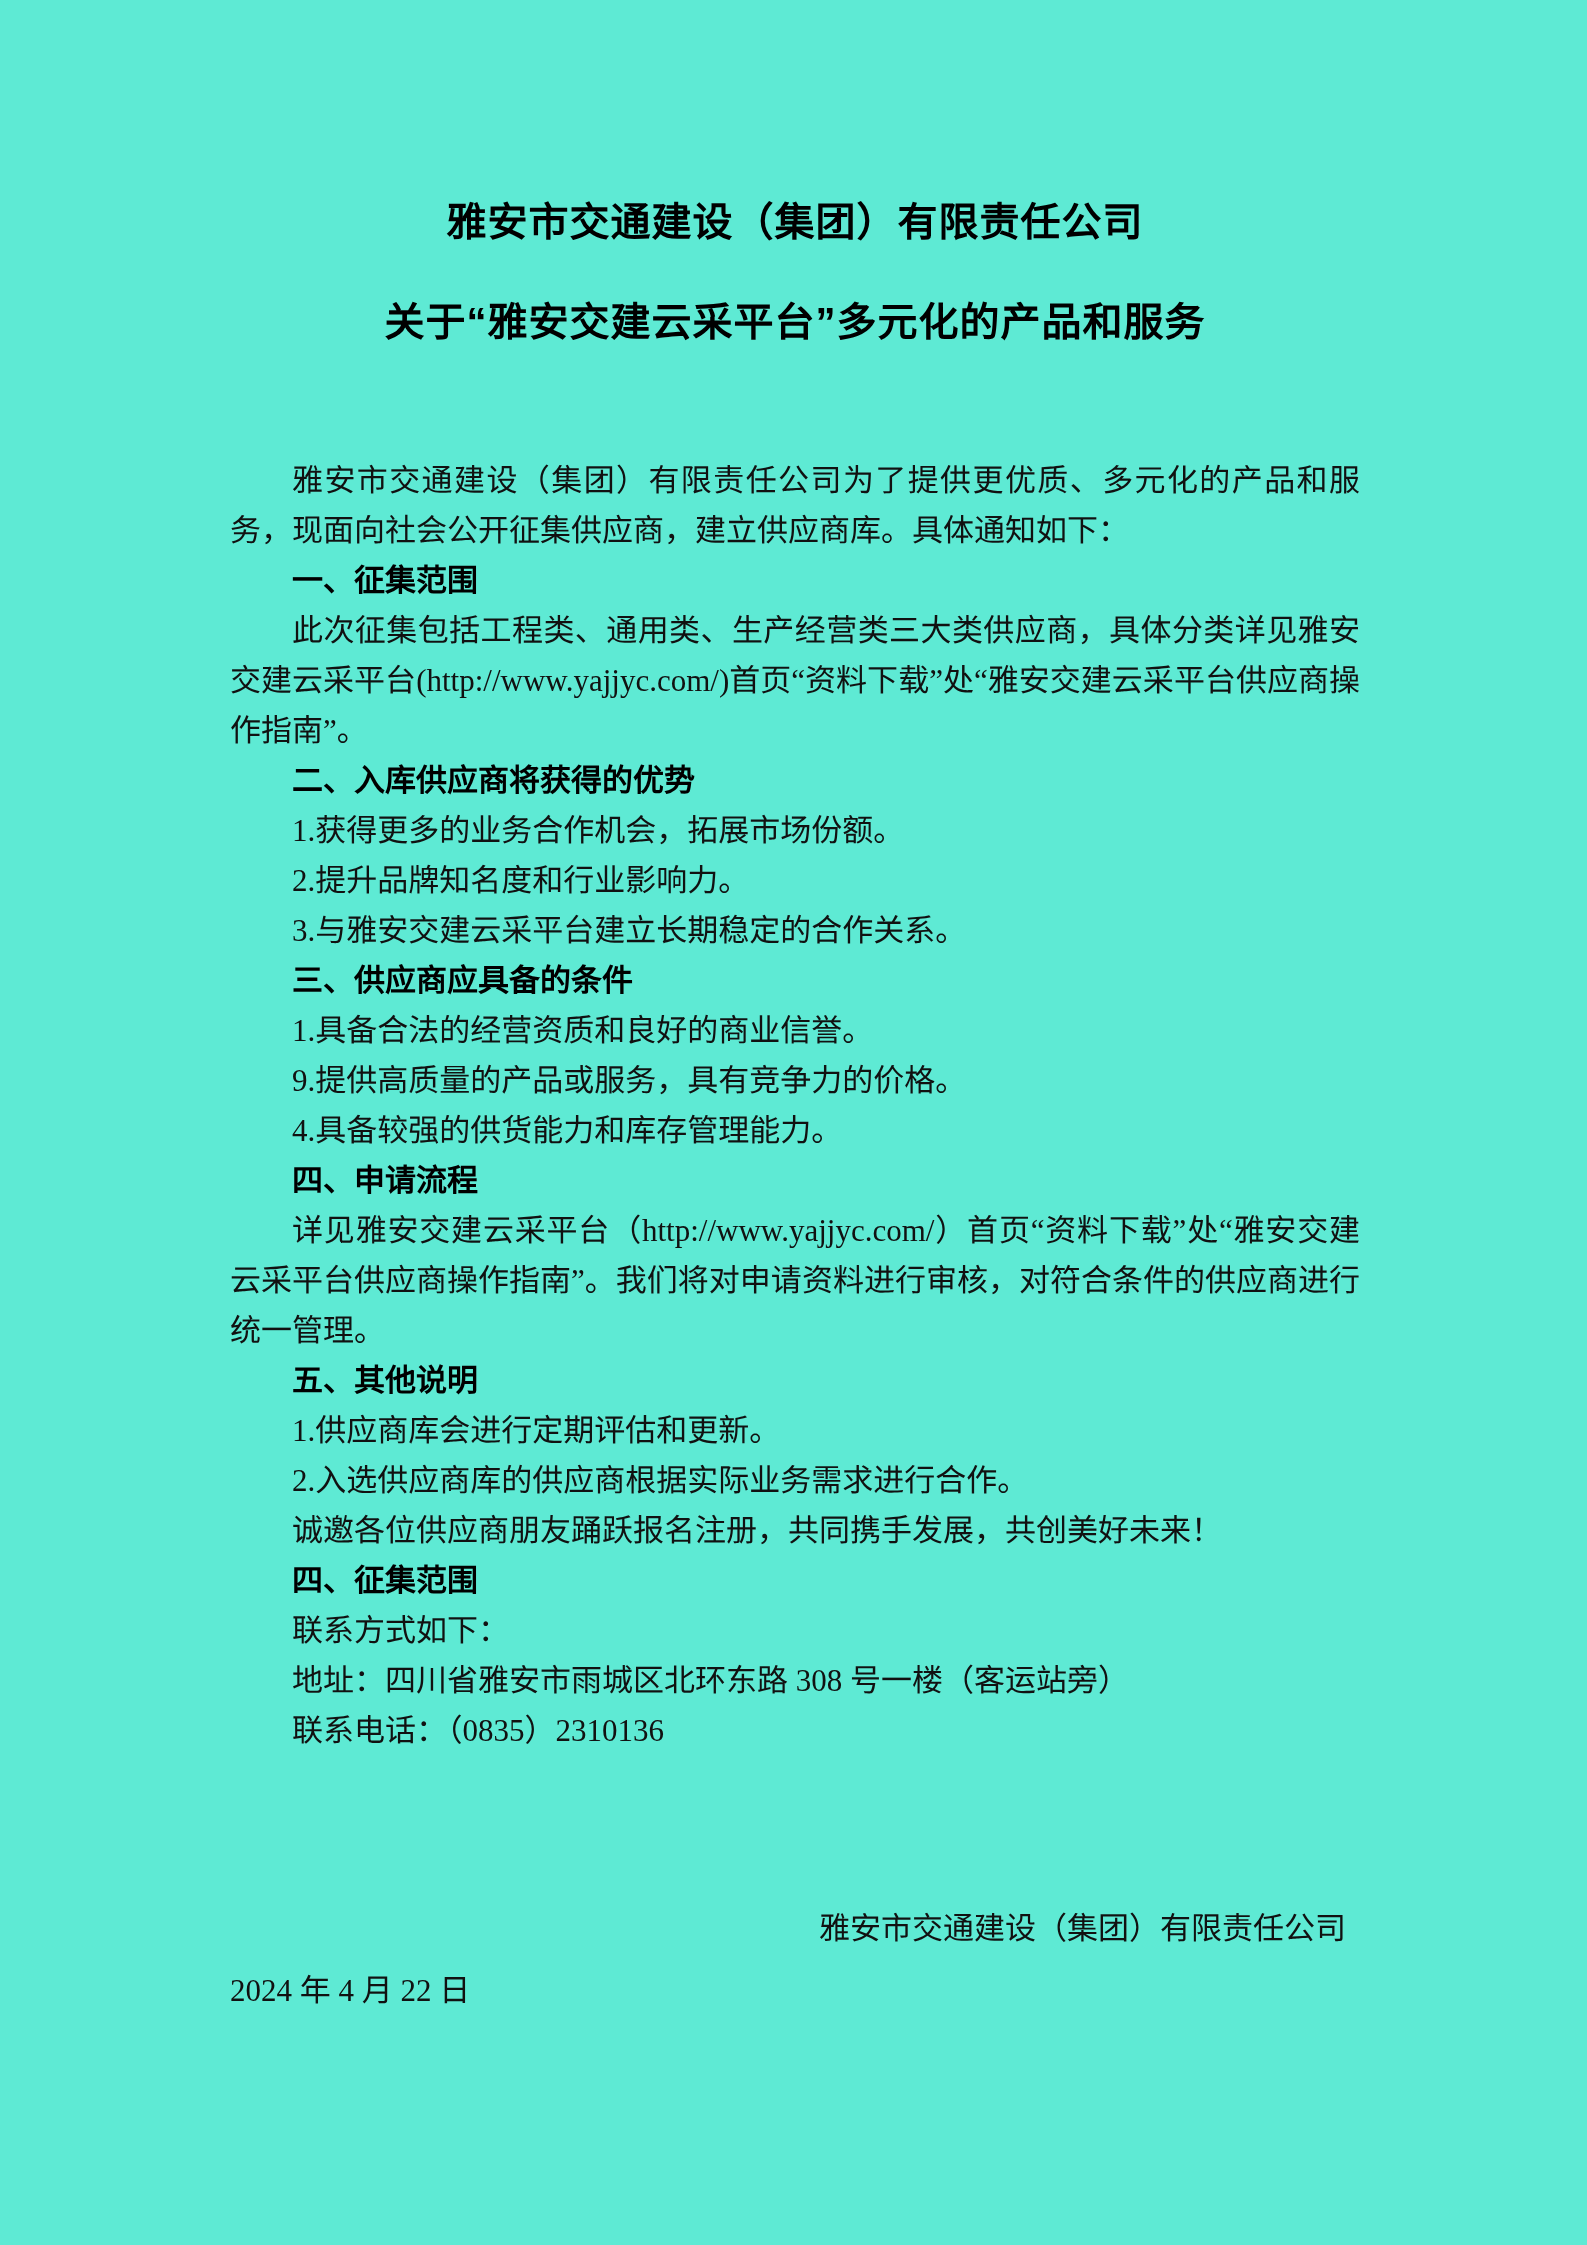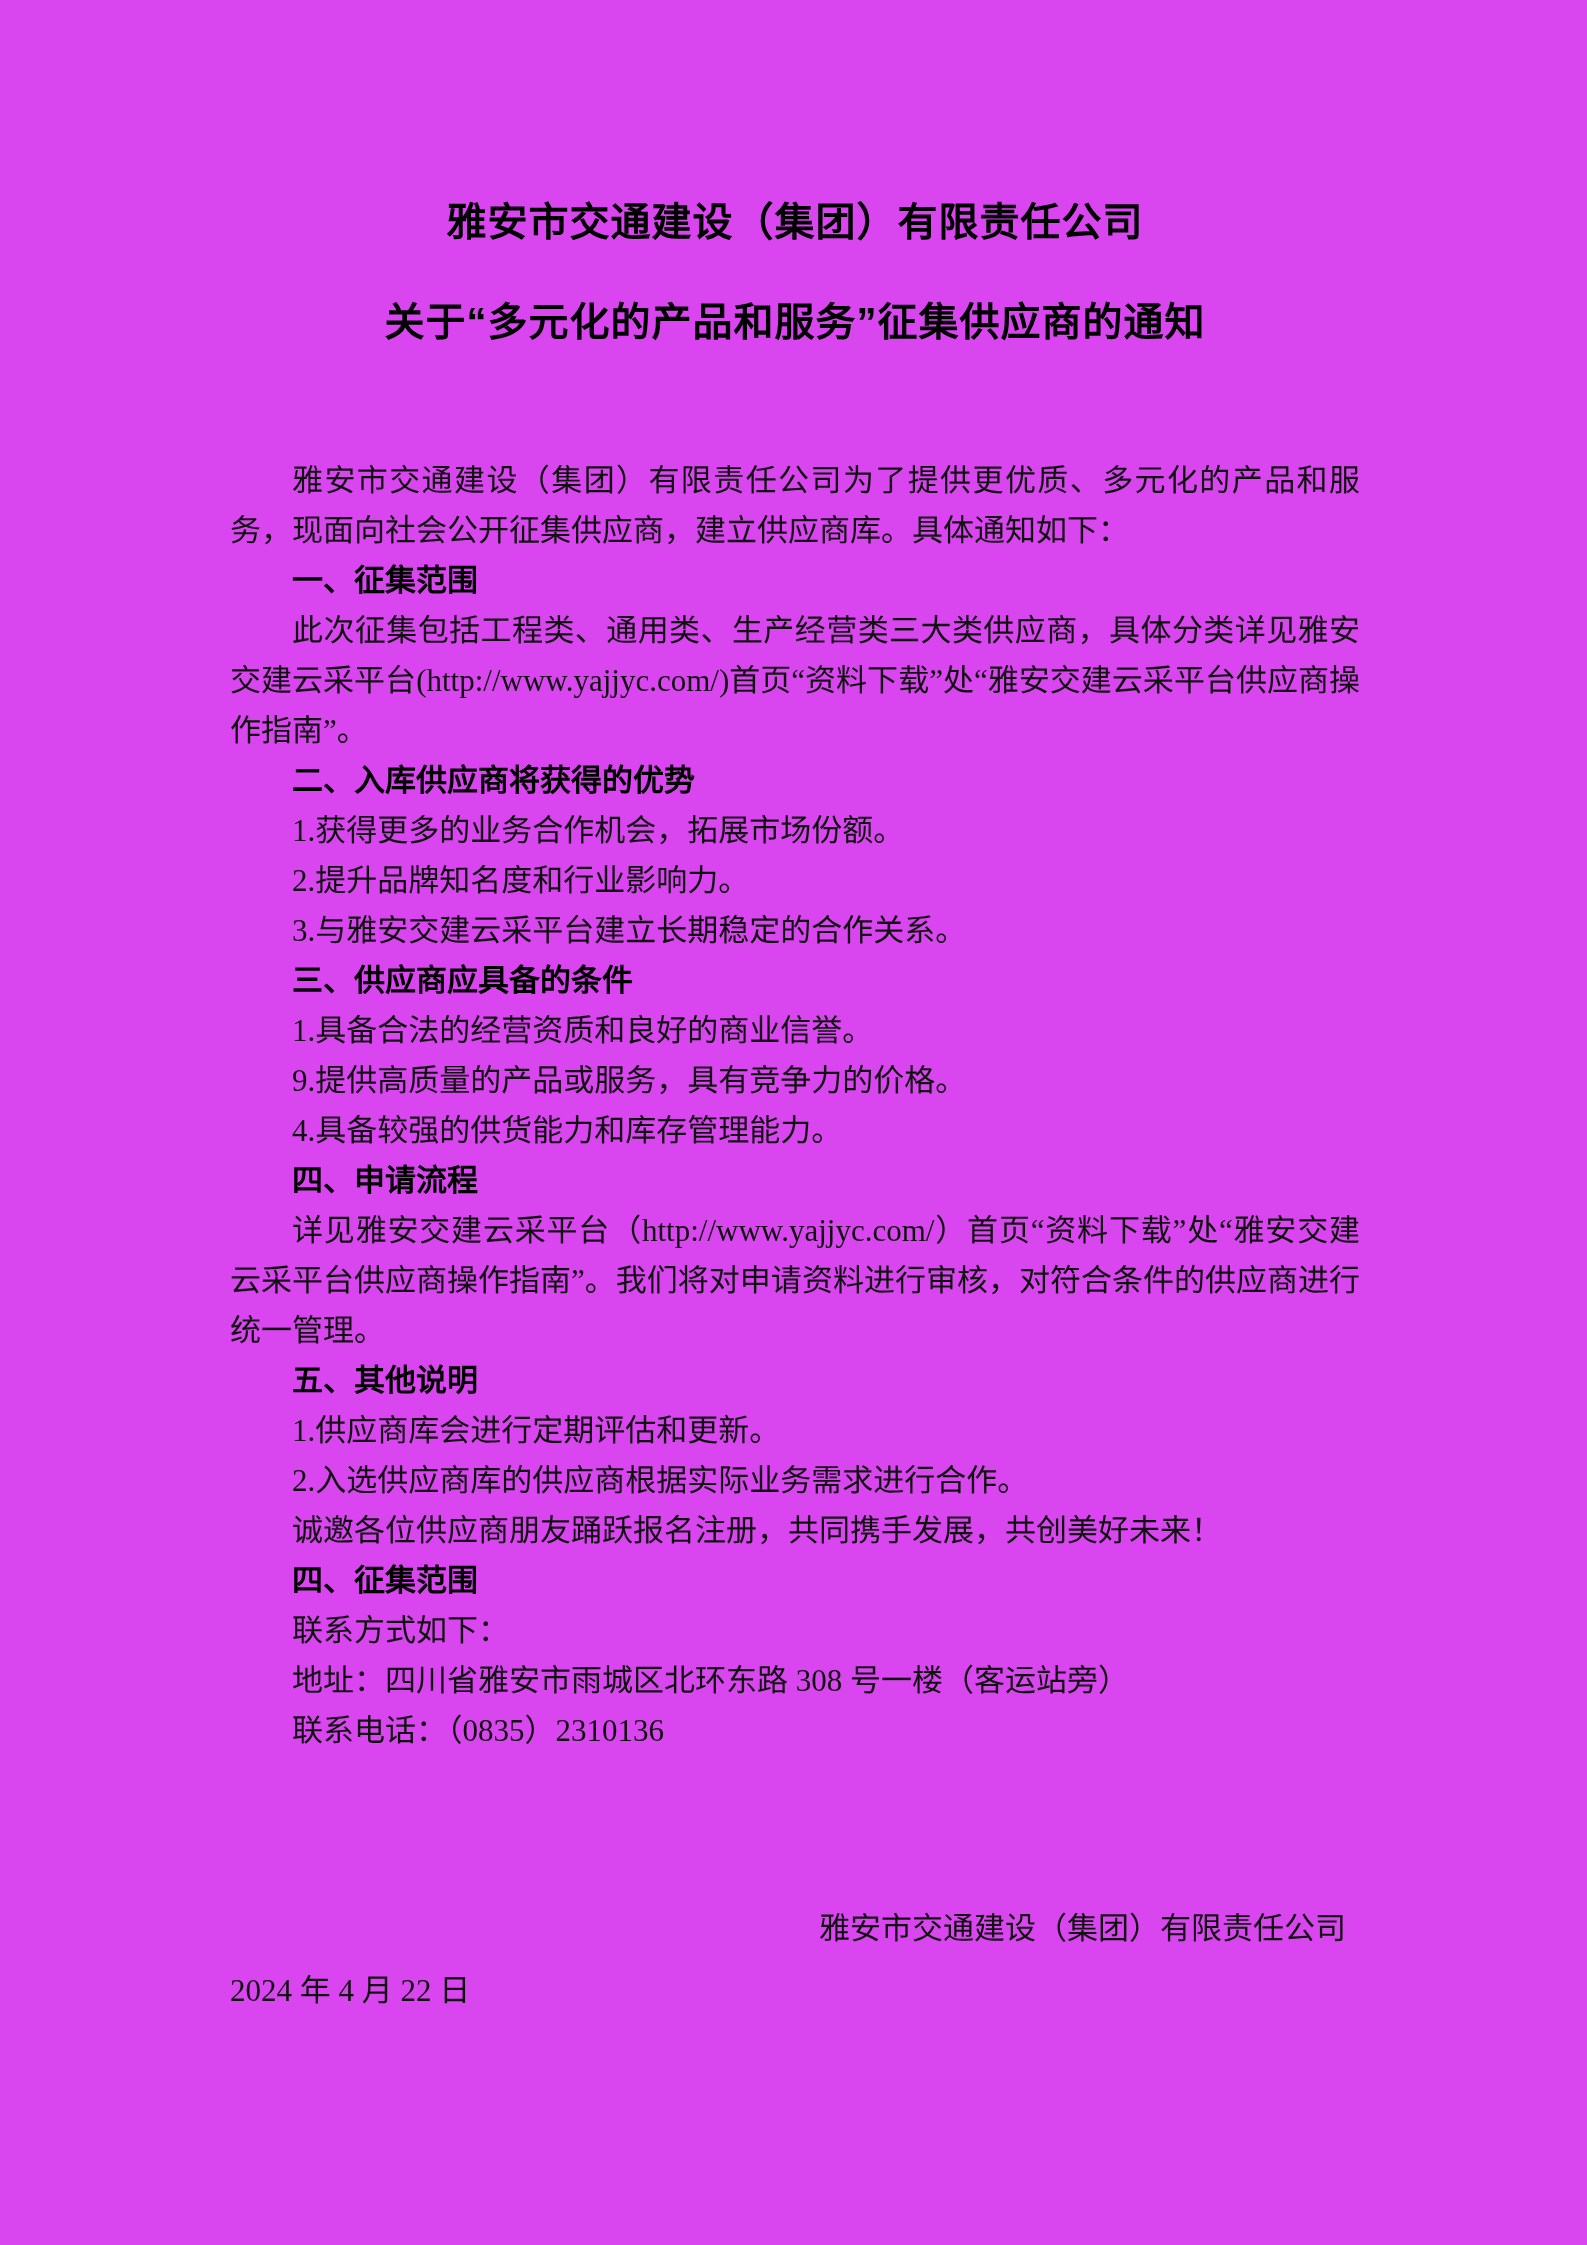--- a/index.html
+++ b/index.html
@@ -4,21 +4,21 @@
 <style>
   html, body {
     margin: 0;
     padding: 0;
     background: #ffffff;
   }
   .page {
     position: relative;
     width: 1587px;
     height: 2245px;
-    background: #d946ef;
+    background: #5eead4;
     margin: 0 auto;
     overflow: hidden;
     color: #111111;
   }
   .content {
     position: absolute;
     left: 230px;
     top: 0;
     width: 1130px;
   }
@@ -74,21 +74,21 @@
   }
 </style>
 </head>
 <body>
 
 <div class="page">
   <div class="content">
 
     <div class="doc-title first">雅安市交通建设（集团）有限责任公司</div>
 
-    <div class="doc-title second">关于“多元化的产品和服务”征集供应商的通知</div>
+    <div class="doc-title second">关于“雅安交建云采平台”多元化的产品和服务</div>
 
     <div class="doc-body">
 
       <p>雅安市交通建设（集团）有限责任公司为了提供更优质、多元化的产品和服务，现面向社会公开征集供应商，建立供应商库。具体通知如下：</p>
 
       <h2>一、征集范围</h2>
       <p>此次征集包括工程类、通用类、生产经营类三大类供应商，具体分类详见雅安交建云采平台(http://www.yajjyc.com/)首页“资料下载”处“雅安交建云采平台供应商操作指南”。</p>
 
       <h2>二、入库供应商将获得的优势</h2>
       <p>1.获得更多的业务合作机会，拓展市场份额。</p>

